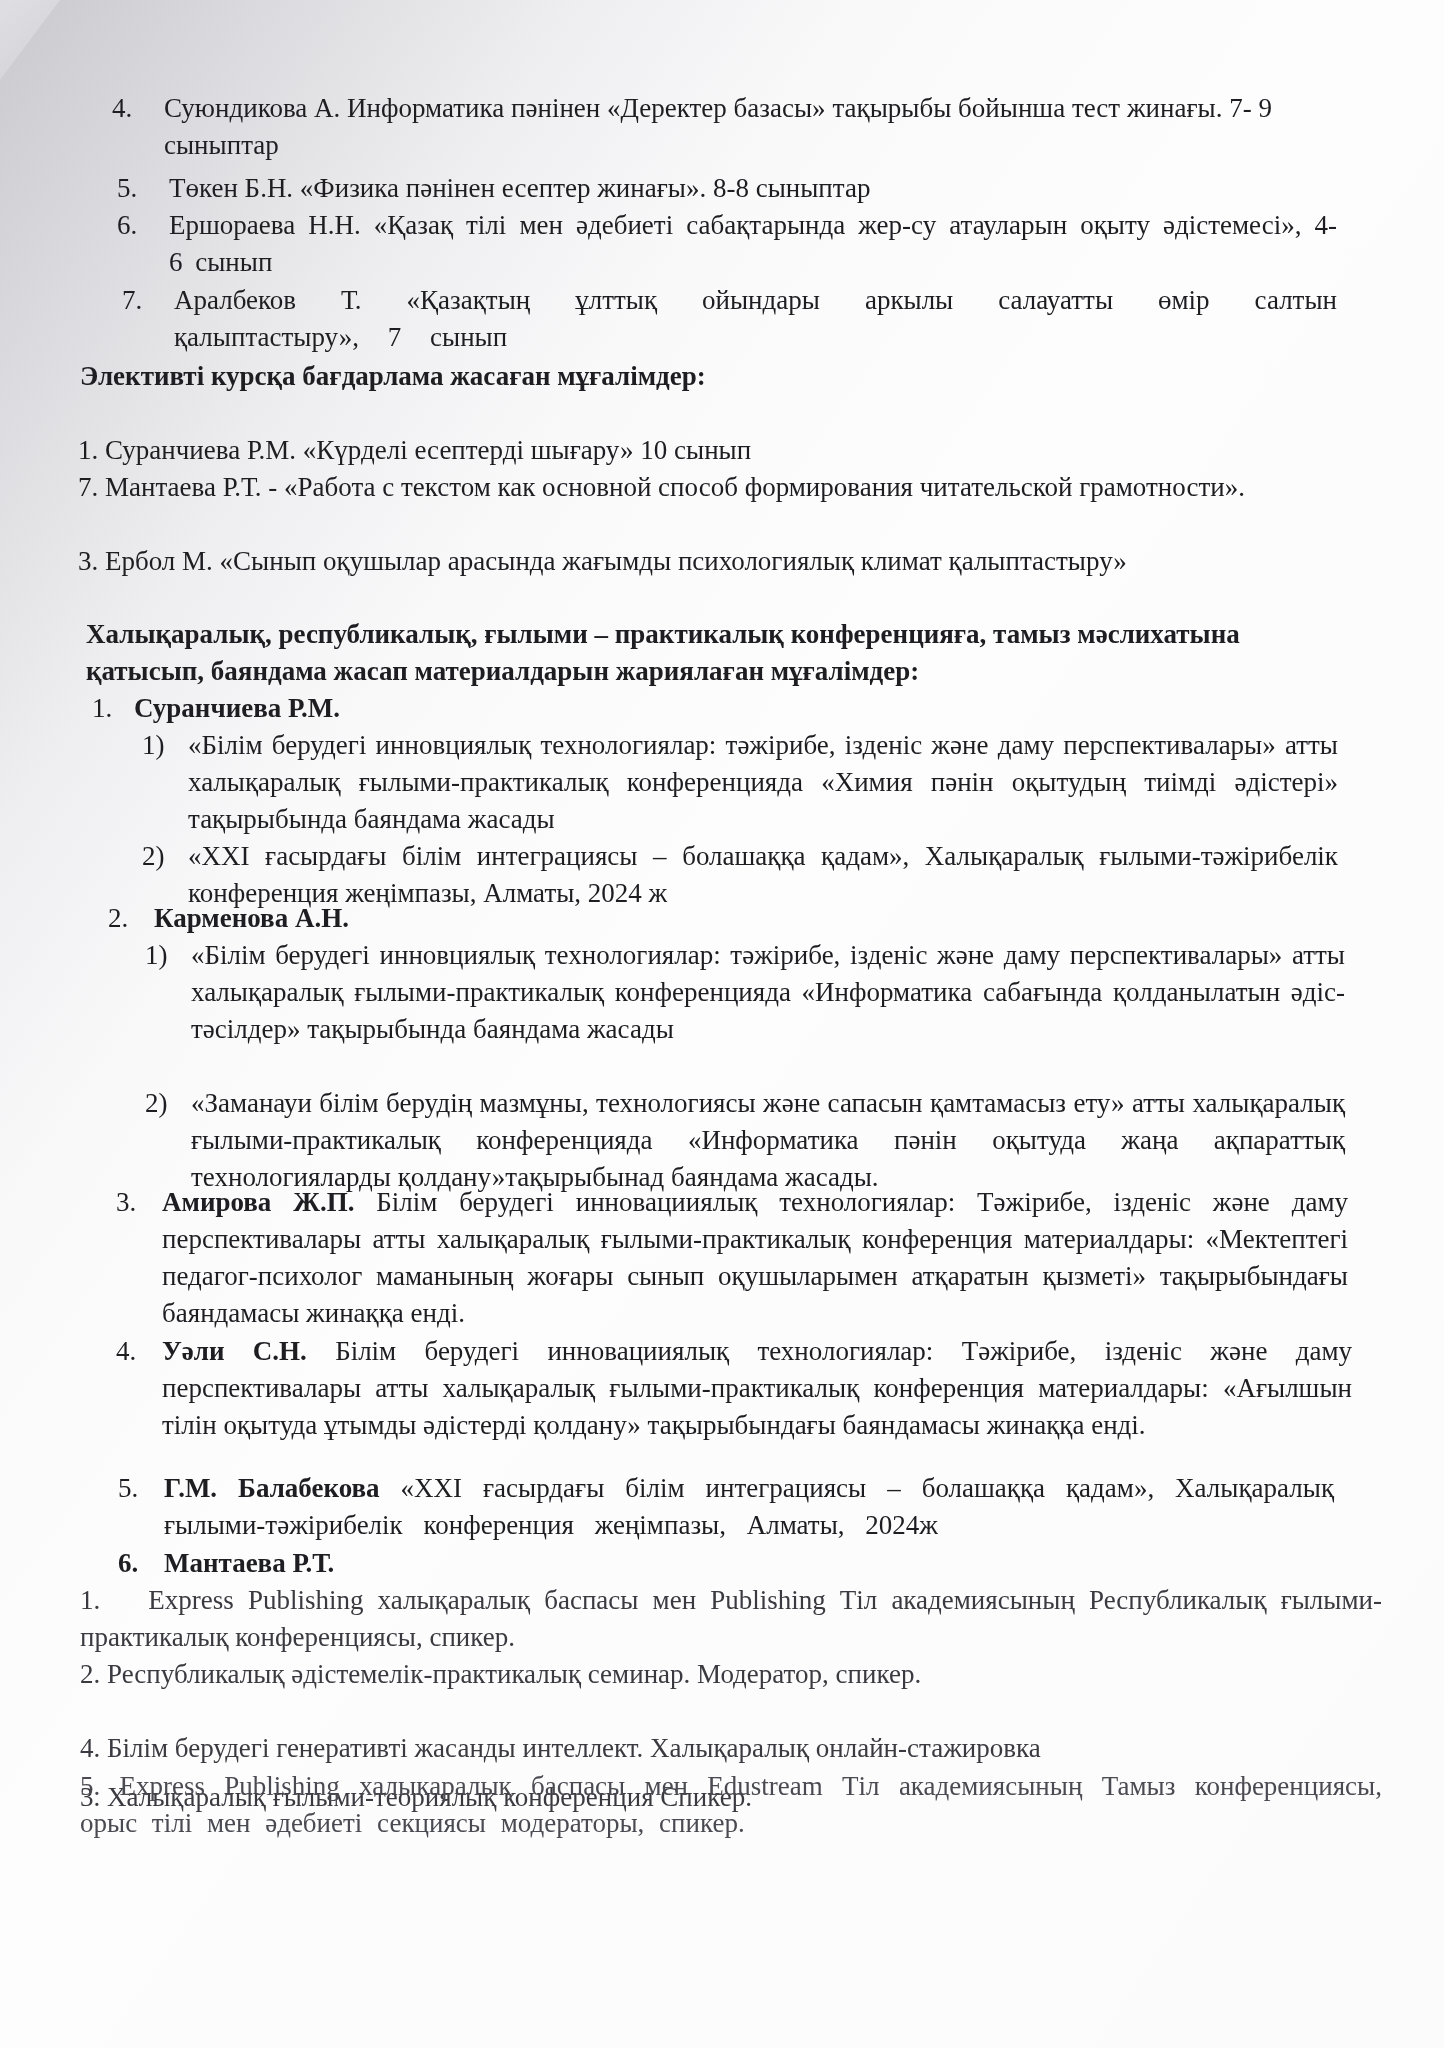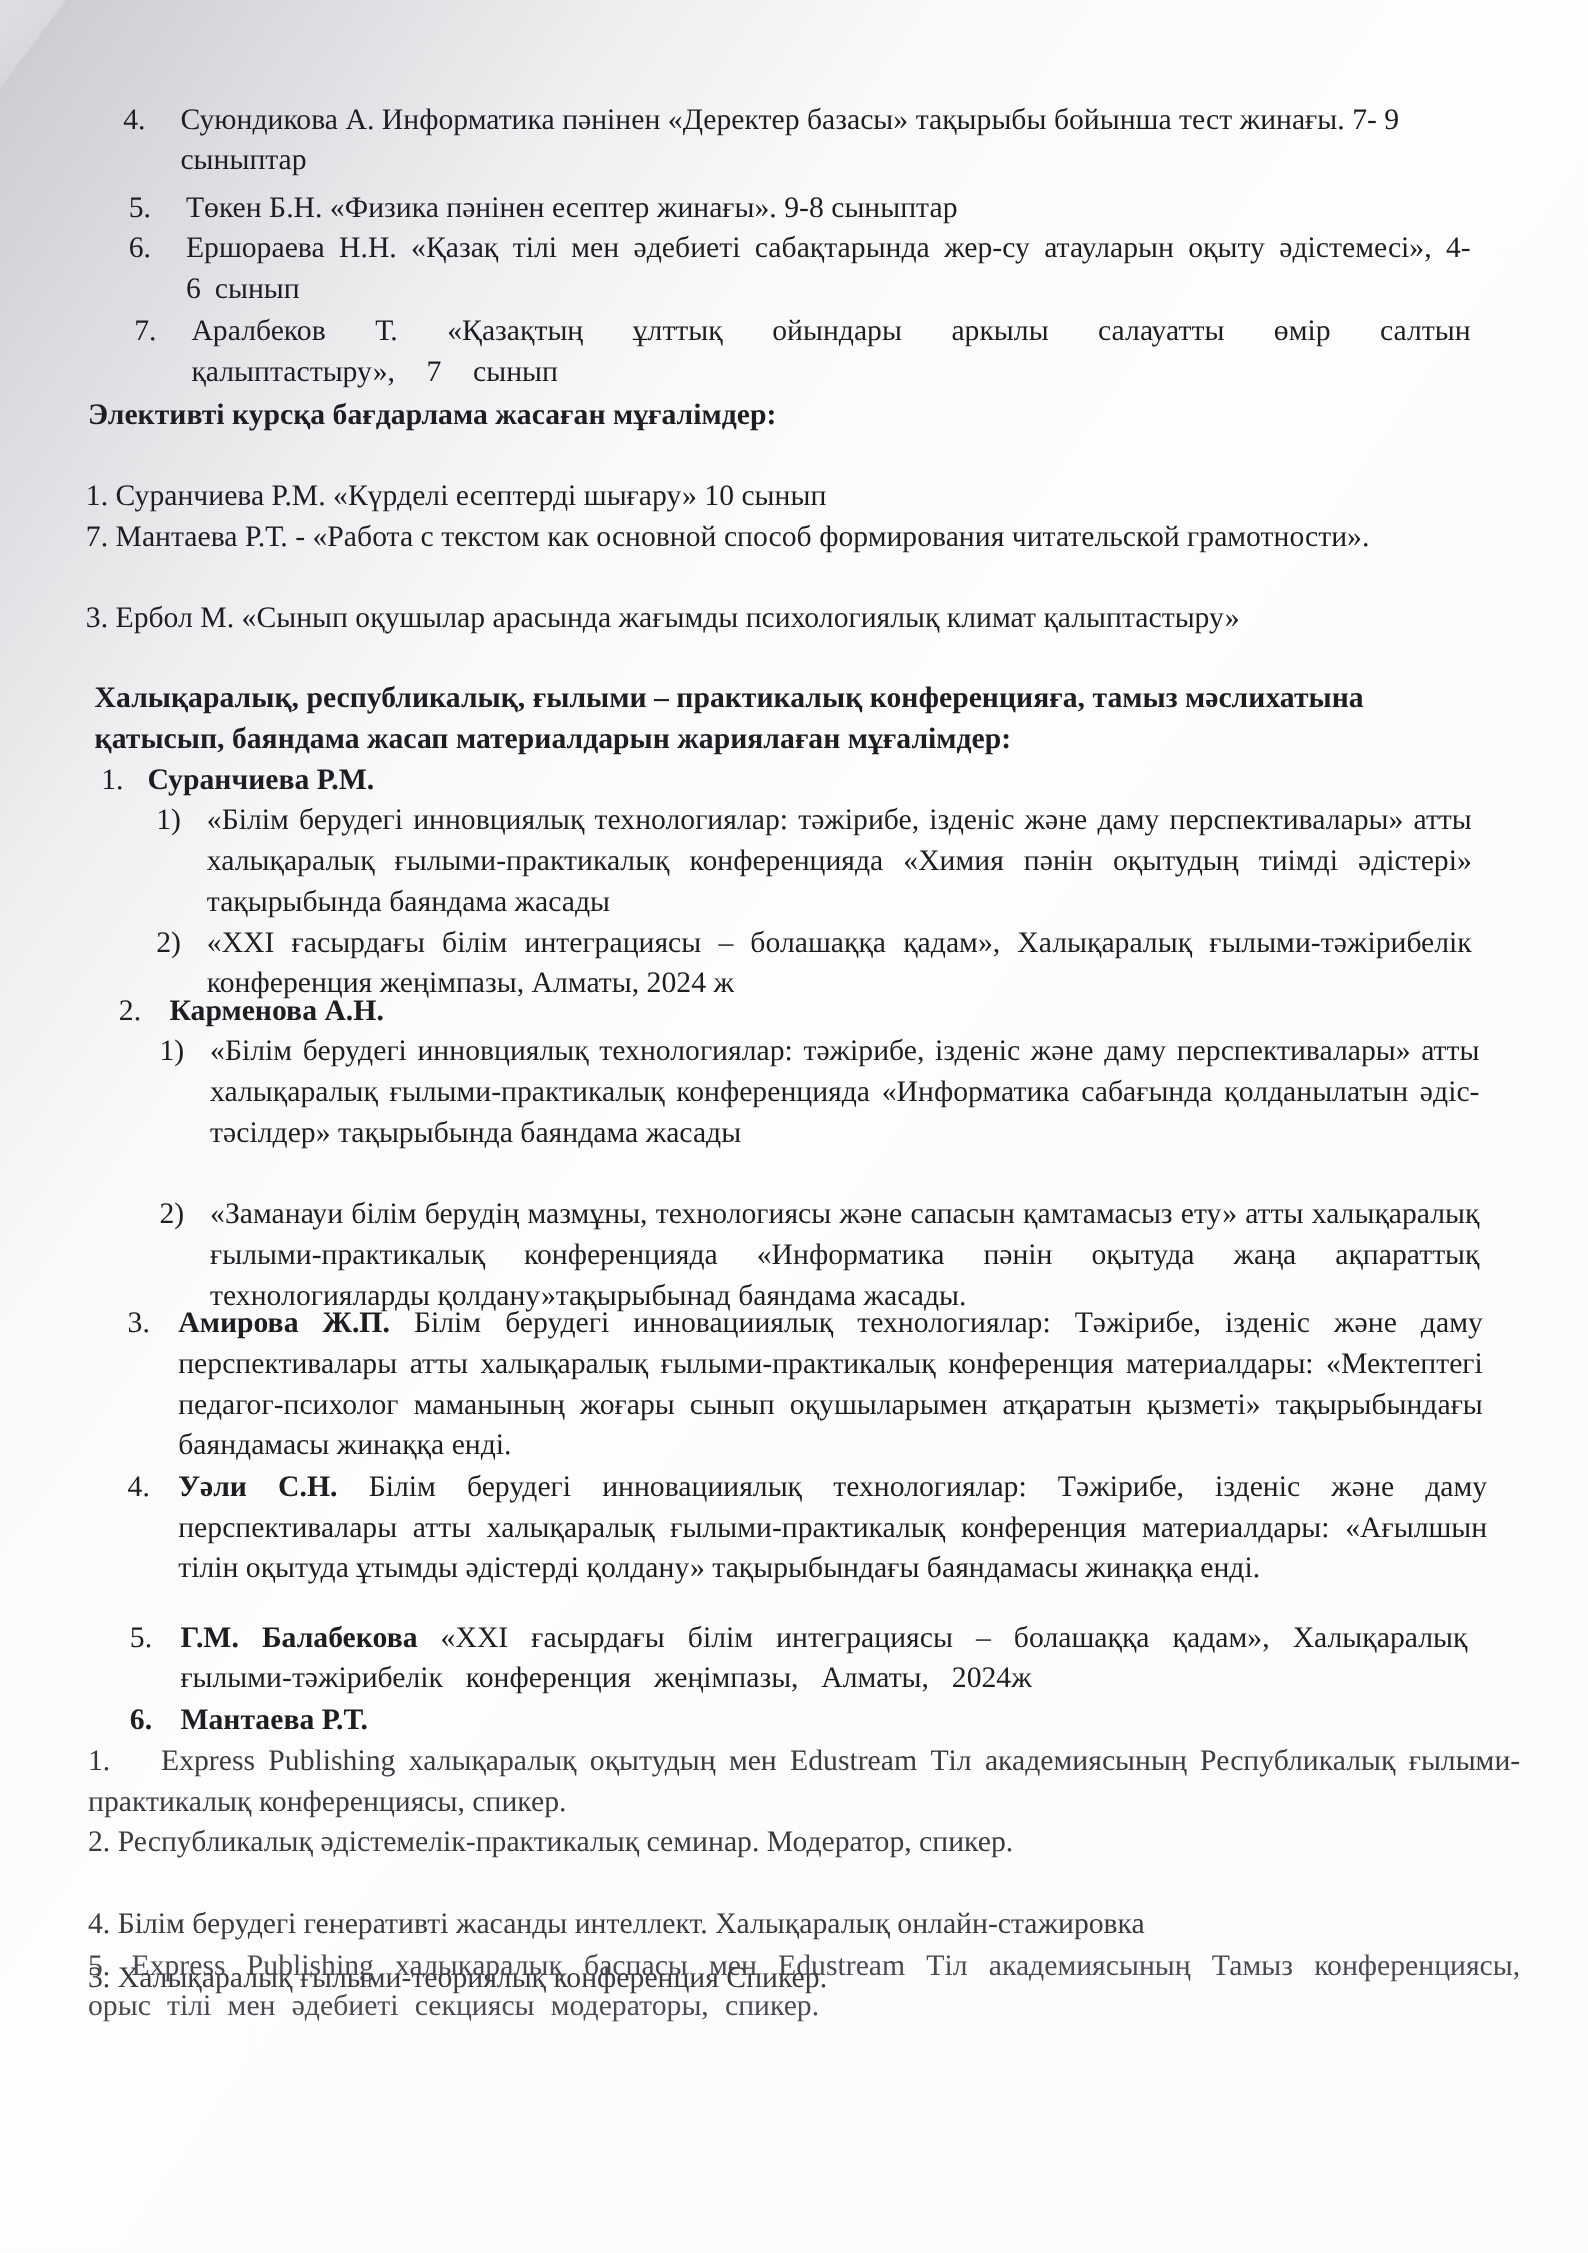--- a/index.html
+++ b/index.html
@@ -67,21 +67,21 @@
 <div class="corner-fold"></div>
 
 <div class="content">
 
   <div class="numrow" style="left:112px; top:90px; width:1160px;">
     <span class="num" style="width:52px;">4.</span>
     <span class="txt just">Суюндикова А. Информатика пәнінен «Деректер базасы» тақырыбы бойынша тест жинағы. 7- 9 сыныптар</span>
   </div>
   <div class="numrow" style="left:117px; top:170px; width:1160px;">
     <span class="num" style="width:52px;">5.</span>
-    <span class="txt">Төкен Б.Н.  «Физика пәнінен есептер жинағы». 9-8 сыныптар</span>
+    <span class="txt">Төкен Б.Н.  «Физика пәнінен есептер жинағы». 8-8 сыныптар</span>
   </div>
   <div class="numrow" style="left:117px; top:207px; width:1220px;">
     <span class="num" style="width:52px;">6.</span>
     <span class="txt just" style="word-spacing:6px;">Ершораева Н.Н. «Қазақ тілі мен әдебиеті сабақтарында жер-су атауларын оқыту әдістемесі», 4-6 сынып</span>
   </div>
   <div class="numrow" style="left:122px; top:282px; width:1215px;">
     <span class="num" style="width:52px;">7.</span>
     <span class="txt just" style="word-spacing:22px;">Аралбеков Т. «Қазақтың ұлттық ойындары аркылы салауатты өмір салтын қалыптастыру», 7 сынып</span>
   </div>
 
@@ -143,21 +143,21 @@
     </span>
   </div>
 
   <div class="numrow" style="left:118px; top:1545px; width:400px;">
     <span class="num bold" style="width:46px;">6.</span>
     <span class="txt bold">Мантаева Р.Т.</span>
   </div>
 
   <div class="block just faded" style="left:80px; top:1582px; width:1302px; text-indent:0;">
     <span>1.</span>
-    <span style="margin-left:34px;">Express Publishing халықаралық оқытудың мен Edustream Тіл академиясының Республикалық  ғылыми-практикалық конференциясы, спикер.</span>
+    <span style="margin-left:34px;">Express Publishing халықаралық баспасы мен Publishing Тіл академиясының Республикалық  ғылыми-практикалық конференциясы, спикер.</span>
   </div>
   <div class="block faded" style="left:80px; top:1656px; width:1300px;">
     <span>2.</span>
     <span>Республикалық әдістемелік-практикалық семинар. Модератор, спикер.</span>
   </div>
   <div class="block faded" style="left:80px; top:1779px; width:1300px;">
     <span>3.</span>
     <span>Халықаралық ғылыми-теориялық конференция Спикер.</span>
   </div>
   <div class="block faded" style="left:80px; top:1730px; width:1300px;">

